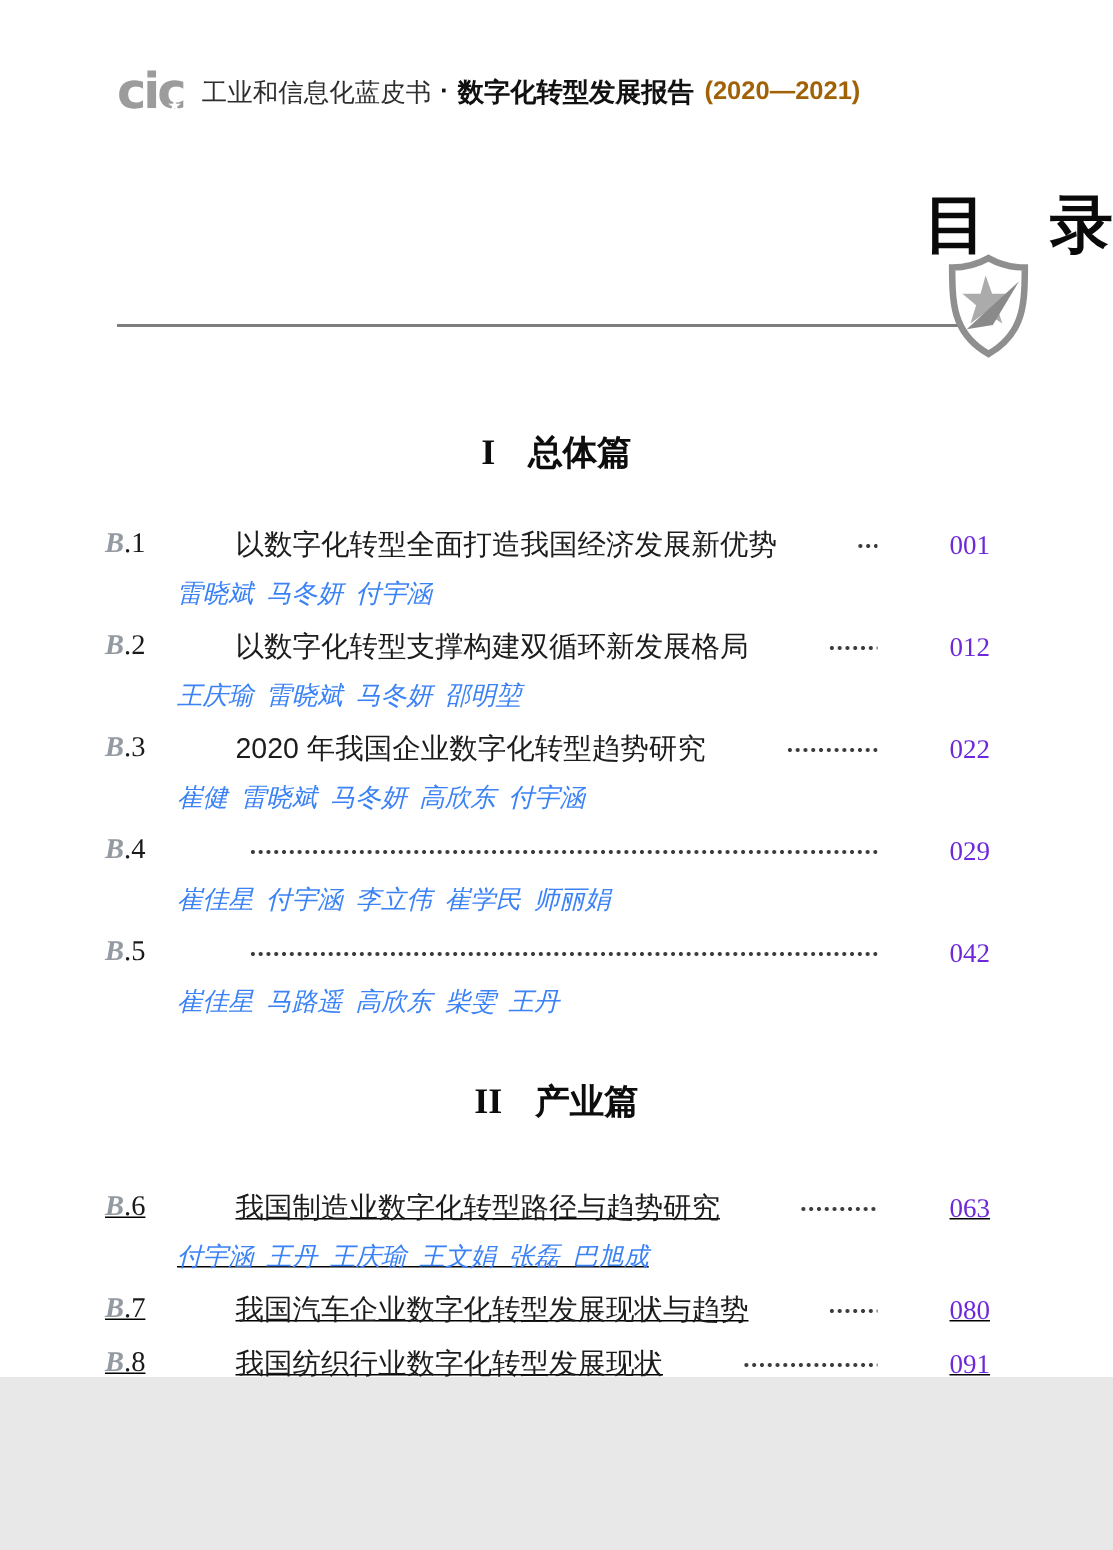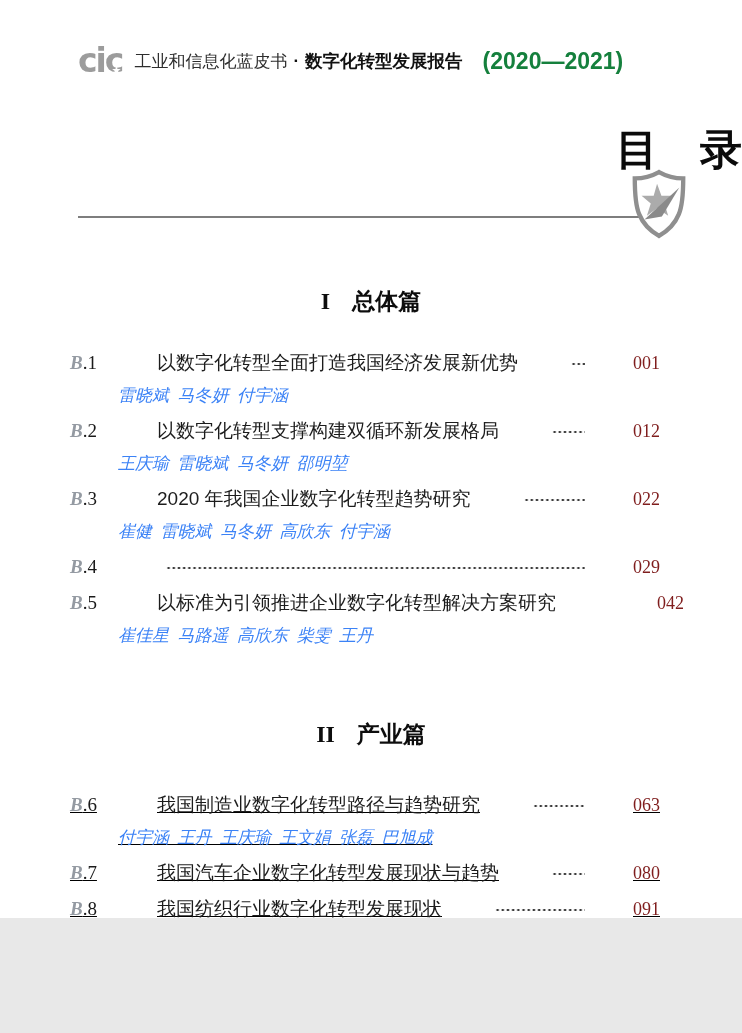--- a/index.html
+++ b/index.html
@@ -28,21 +28,21 @@
   .logo-star {
     position:absolute; right:1px; top:10px;
     color:#ffffff; font-size:11px; letter-spacing:0;
   }
   .series-title {
     font-family:"Liberation Serif", serif;
     font-size:17px; color:#2e2e2e;
   }
   .header-sep { font-weight:bold; color:#111; margin:0 6px; font-size:17px; }
   .report-title { font-weight:bold; font-size:17.5px; color:#111; }
-  .edition { font-weight:bold; font-size:23px; color:#15803d; margin-left:20px; }
+  .edition { font-weight:bold; font-size:17px; color:#a16207; margin-left:7px; }
 
   
   .toc-title {
     position:absolute; top:122px; left:0; width:100%;
     text-align:right;
     font-size:42px; line-height:56px; font-weight:bold; color:#0a0a0a;
     white-space:pre;
   }
 
   
@@ -89,21 +89,21 @@
     flex:1; align-self:center;
     height:4px; margin:2px 4px 0 9px;
     background-image:radial-gradient(circle closest-side, #3c3c3c 1.2px, transparent 1.5px);
     background-size:5.2px 4px;
     background-position:left center;
     background-repeat:repeat-x;
   }
   .entry-page {
     flex:none;
     font-family:"Liberation Serif", serif;
-    font-size:18px; color:#7f1d1d;
+    font-size:18px; color:#6d28d9;
   }
   .authors-row {
     height:32px; line-height:30px; padding-left:48px;
     font-family:"Liberation Serif", serif; font-style:italic;
     font-size:17px; color:#3b82f6; white-space:pre;
   }
 </style>
 </head>
 <body>
 
@@ -159,24 +159,24 @@
       <span class="leader"></span>
       <span class="entry-page">022</span>
     </div>
     <div class="authors-row">崔健  雷晓斌  马冬妍  高欣东  付宇涵</div>
 
     <div class="entry-row">
       <span class="entry-num"><span class="entry-prefix">B</span><span>.4</span></span>
       <span class="leader"></span>
       <span class="entry-page">029</span>
     </div>
+    <div class="authors-row">崔佳星  付宇涵  李立伟  崔学民  师丽娟</div>
 
     <div class="entry-row">
       <span class="entry-num"><span class="entry-prefix">B</span><span>.5</span></span>
-      <span class="entry-title">以标准为引领推进企业数字化转型解决方案研究</span>
       <span class="leader"></span>
       <span class="entry-page">042</span>
     </div>
     <div class="authors-row">崔佳星  马路遥  高欣东  柴雯  王丹</div>
 
   </div>
 
   <div class="section-heading sec2">
     <span class="sec-numeral">II</span><span>产业篇</span>
   </div>

